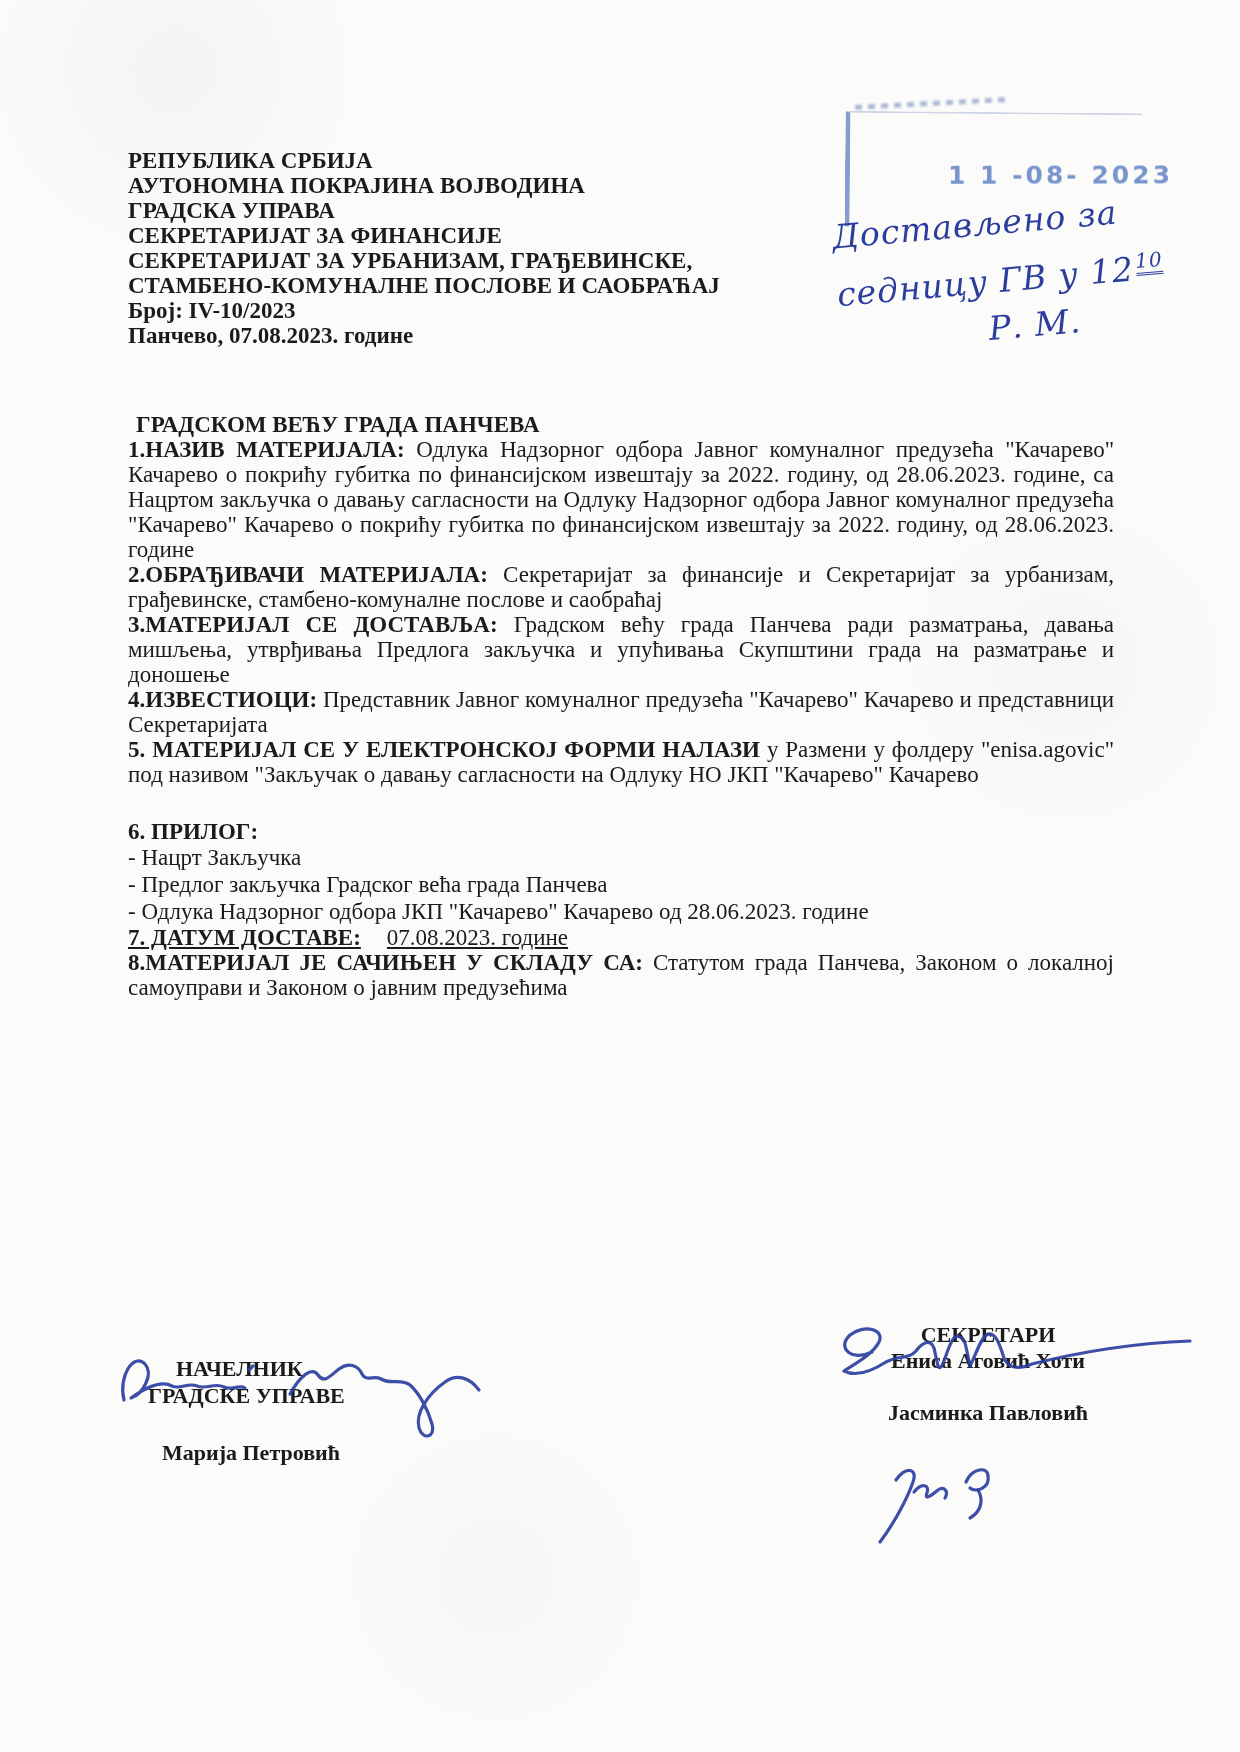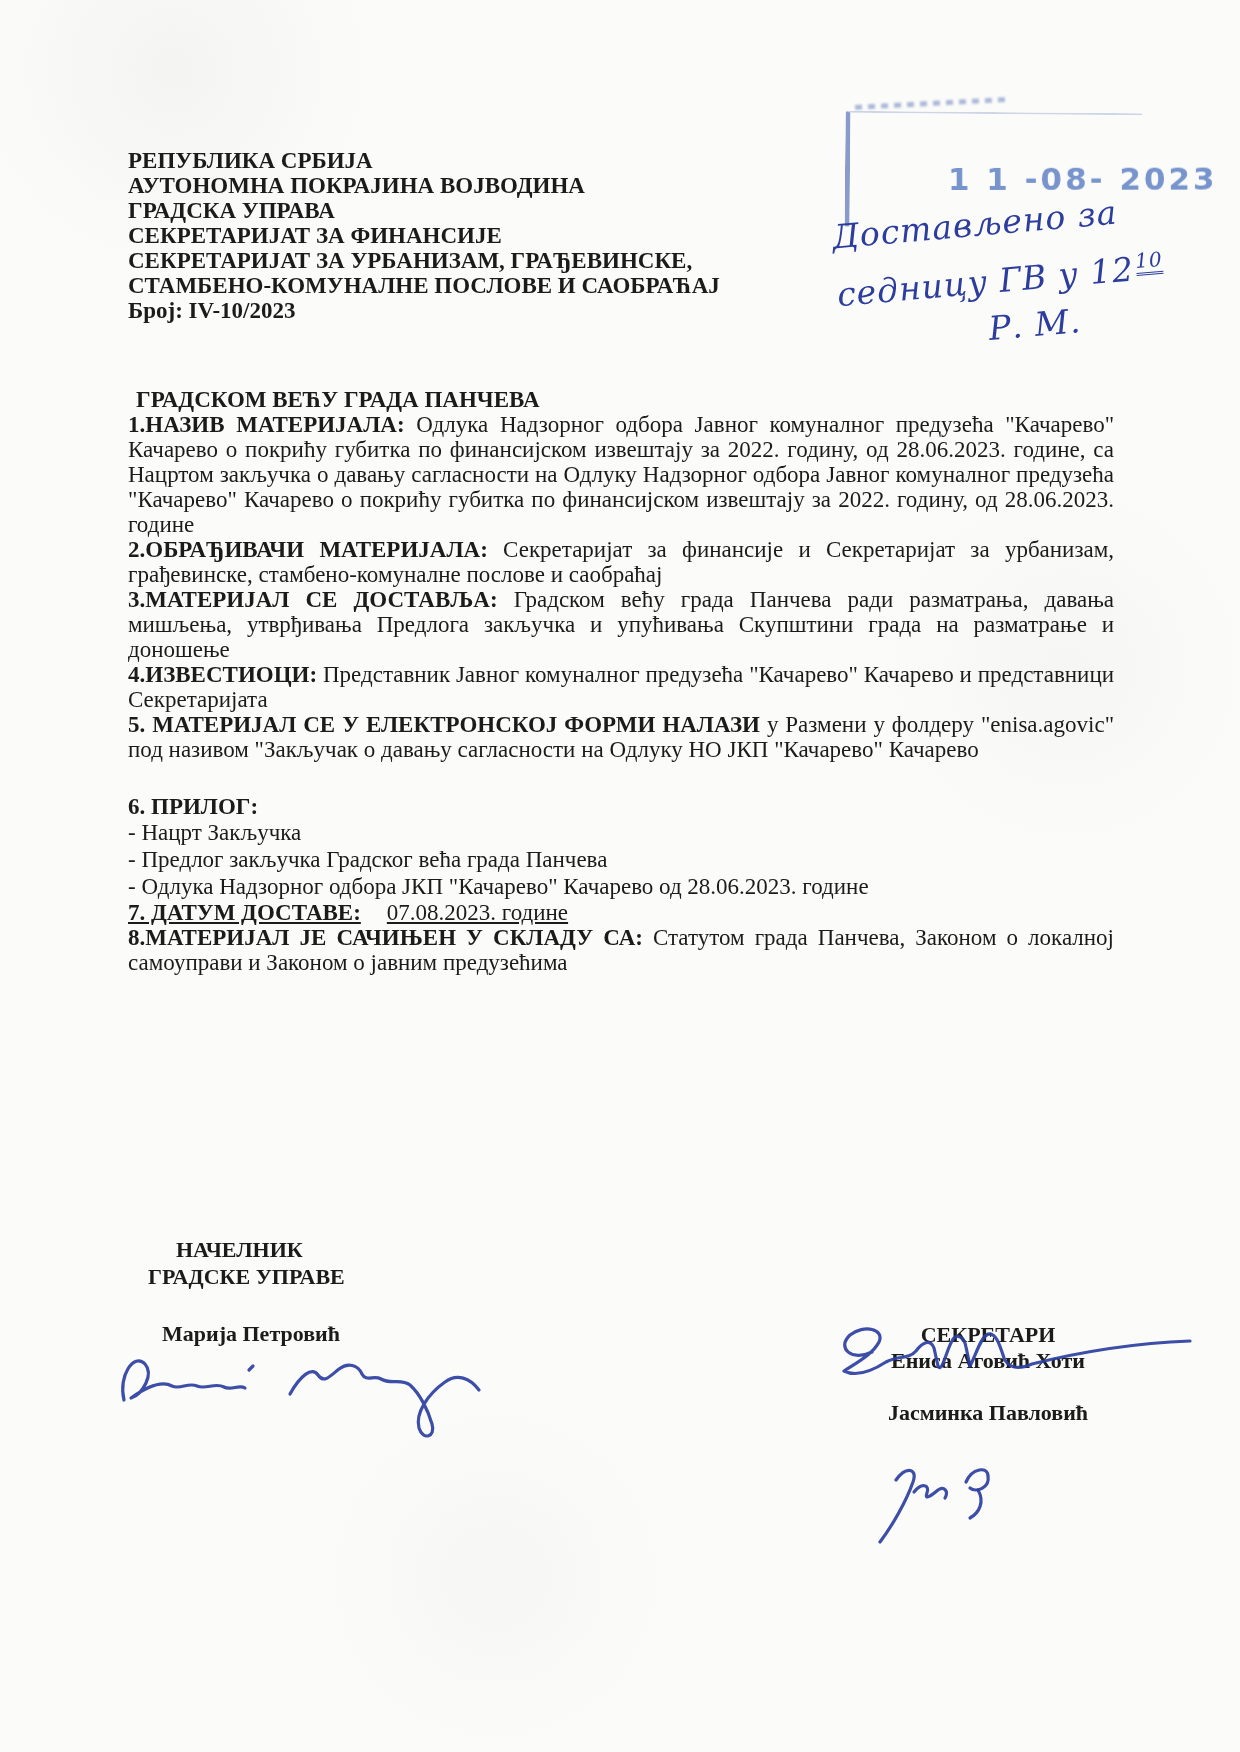--- a/index.html
+++ b/index.html
@@ -42,21 +42,21 @@
     position: absolute; left: 845px; top: 112px;
     width: 292px; height: 114px;
     border-left: 5px solid rgba(42, 78, 165, 0.55);
     border-top: 2px solid rgba(42, 78, 165, 0.22);
     border-radius: 3px 0 0 2px;
     transform: rotate(0.5deg);
   }
   .stamp-date {
     position: absolute; left: 98px; top: 46px;
     font-family: "DejaVu Sans", sans-serif;
-    font-weight: bold; font-size: 31px;
+    font-weight: bold; font-size: 25px;
     letter-spacing: 3px;
     color: rgba(96, 130, 197, 0.85);
     filter: blur(0.5px);
     white-space: nowrap;
     transform: rotate(-0.6deg);
   }
   .stamp-smudge {
     position: absolute; left: 855px; top: 101px;
     width: 150px; height: 5px;
     background: repeating-linear-gradient(90deg,
@@ -78,21 +78,21 @@
     white-space: nowrap;
   }
   .handnote sup {
     font-size: 20px;
     border-bottom: 3px double #2c3d9e;
     margin-left: 2px;
   }
   .hand-initials { margin-left: 148px; line-height: 44px; }
 
   
-  .sig-left-block { position: absolute; left: 148px; top: 1236px; font-size: 22px; line-height: 27px; font-weight: bold; }
+  .sig-left-block { position: absolute; left: 148px; top: 1355px; font-size: 22px; line-height: 27px; font-weight: bold; }
   .sig-left-block .t1 { padding-left: 28px; }
   .sig-left-block .nm { padding-left: 14px; margin-top: 30px; }
   .sig-right-block { position: absolute; left: 858px; top: 1322px; width: 260px; text-align: center; font-size: 22px; line-height: 26px; font-weight: bold; }
   .sig-right-block .nm2 { margin-top: 26px; }
   svg.sig { position: absolute; pointer-events: none; }
   .sig path { fill: none; stroke: #2b3f9f; stroke-width: 3.2; stroke-linecap: round; stroke-linejoin: round; opacity: 0.92; }
   #sig-marija { left: 118px; top: 1338px; }
   #sig-enisa { left: 828px; top: 1316px; }
   #sig-jasminka { left: 866px; top: 1460px; }
 </style>
@@ -112,20 +112,21 @@
 
 <div class="doc">
   <div class="hdr">
     <div class="hdr-line">РЕПУБЛИКА СРБИЈА</div>
     <div class="hdr-line">АУТОНОМНА ПОКРАЈИНА ВОЈВОДИНА</div>
     <div class="hdr-line">ГРАДСКА УПРАВА</div>
     <div class="hdr-line">СЕКРЕТАРИЈАТ ЗА ФИНАНСИЈЕ</div>
     <div class="hdr-line">СЕКРЕТАРИЈАТ ЗА УРБАНИЗАМ, ГРАЂЕВИНСКЕ,</div>
     <div class="hdr-line">СТАМБЕНО-КОМУНАЛНЕ ПОСЛОВЕ И САОБРАЋАЈ</div>
     <div class="hdr-line">Број: IV-10/2023</div>
+    <div class="hdr-line">Панчево, 07.08.2023. године</div>
   </div>
 
   <div class="addressee">ГРАДСКОМ ВЕЋУ ГРАДА ПАНЧЕВА</div>
 
   <p class="sec s1"><span class="b">1.НАЗИВ МАТЕРИЈАЛА:</span> <span>Одлука Надзорног одбора Јавног комуналног предузећа "Качарево" Качарево о покрићу губитка по финансијском извештају за 2022. годину, од 28.06.2023. године, са Нацртом закључка о давању сагласности на Одлуку Надзорног одбора Јавног комуналног предузећа "Качарево" Качарево о покрићу губитка по финансијском извештају за 2022. годину, од 28.06.2023. године</span></p>
 
   <p class="sec s2"><span class="b">2.ОБРАЂИВАЧИ МАТЕРИЈАЛА:</span> <span>Секретаријат за финансије и Секретаријат за урбанизам, грађевинске, стамбено-комуналне послове и саобраћај</span></p>
 
   <p class="sec s3"><span class="b">3.МАТЕРИЈАЛ СЕ ДОСТАВЉА:</span> <span>Градском већу града Панчева ради разматрања, давања мишљења, утврђивања Предлога закључка и упућивања Скупштини града на разматрање и доношење</span></p>
 

